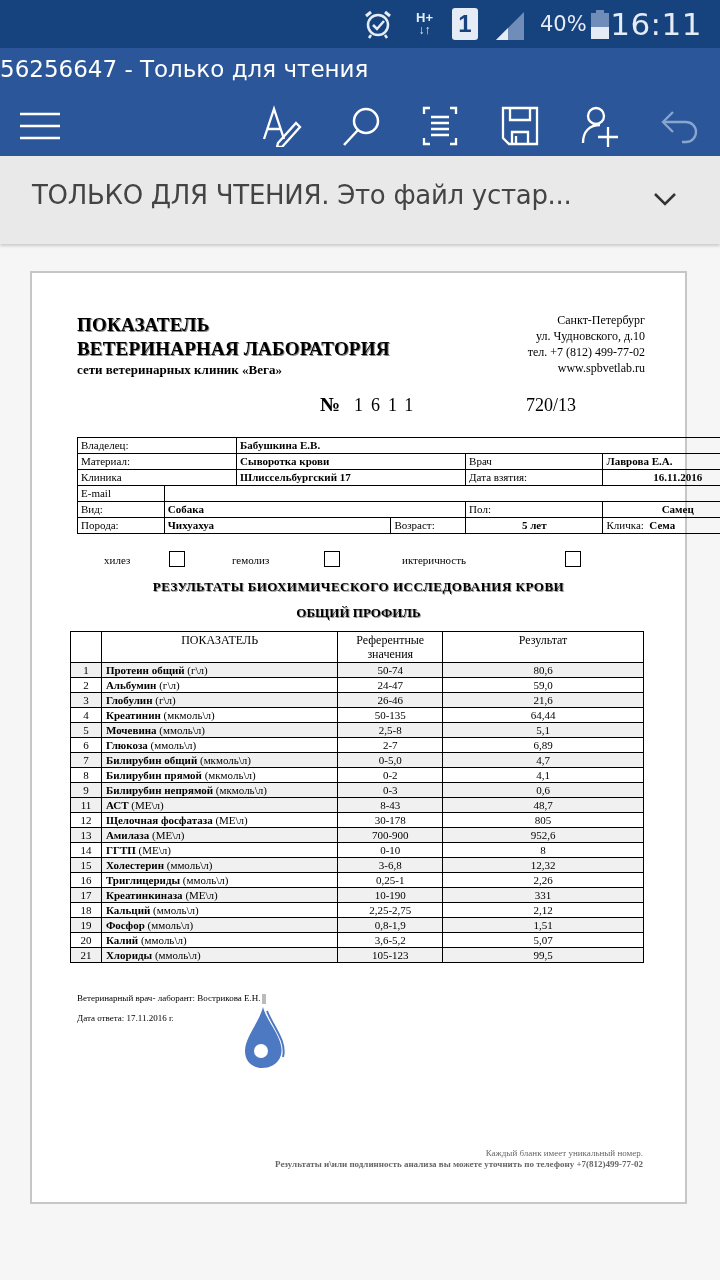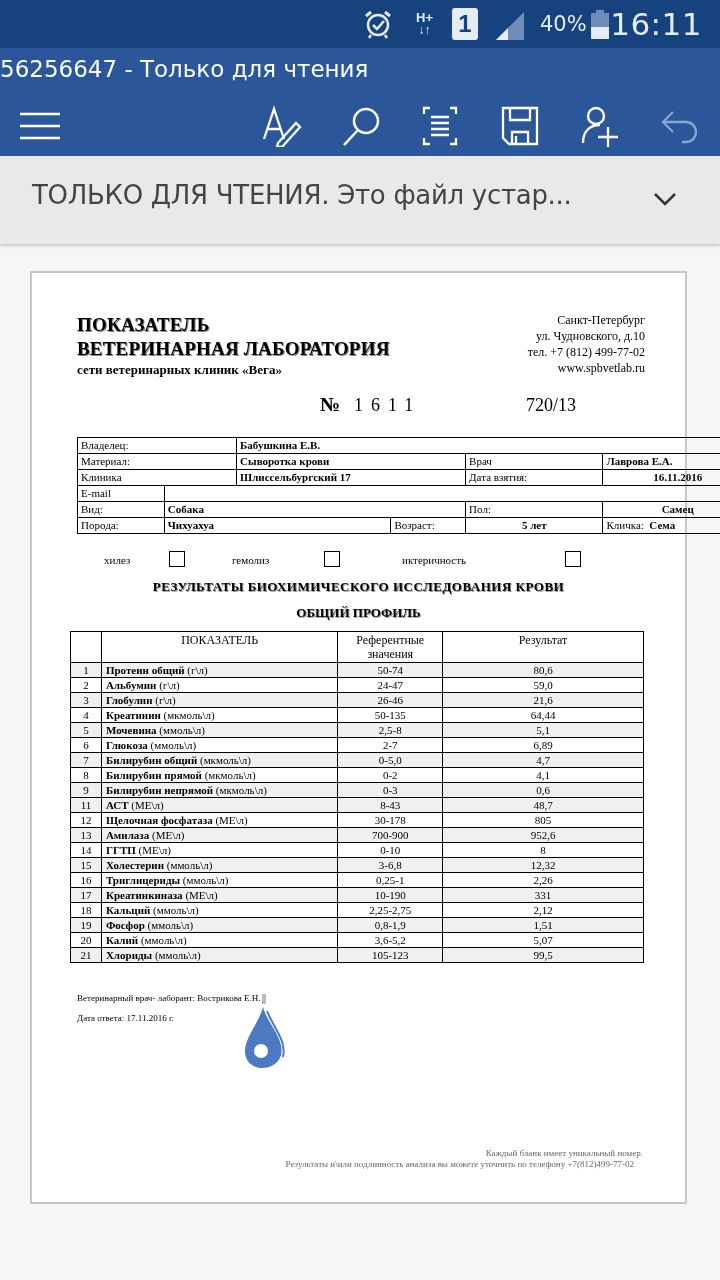--- a/index.html
+++ b/index.html
@@ -49,21 +49,21 @@
   .results tr.alt td { background:#f0f0f0; }
   .results td.n { text-align:center; width:22px; }
   .results td.ref, .results td.val { text-align:center; }
   .results .pname { font-weight:bold; }
 
   .lab { position:absolute; left:45px; top:720px; font-size:9px; }
   .lab-mark { display:inline-block; width:4px; height:10px; background:#bbb; vertical-align:middle; margin-left:1px; }
   .ans { position:absolute; left:45px; top:740px; font-size:9px; }
   .drop { position:absolute; left:205px; top:732px; width:50px; height:64px; }
   .foot1 { position:absolute; right:42px; top:875px; font-size:9px; color:#666; }
-  .foot2 { position:absolute; right:51px; top:886px; font-size:9px; color:#666; }
+  .foot2 { position:absolute; right:42px; top:886px; font-size:9px; color:#666;font-weight:bold; }
 </style>
 </head>
 <body>
 
 <div class="statusbar">
   <span class="sb-item" style="left:362px">
     <svg width="32" height="32" viewBox="0 0 32 32">
         <circle cx="16" cy="17" r="10" fill="none" stroke="#e6ecf5" stroke-width="2.5"></circle>
         <path d="M11 17 l4 4 l7 -8" fill="none" stroke="#e6ecf5" stroke-width="2.5"></path>
         <path d="M4 8 l5 -4 M28 8 l-5 -4" stroke="#e6ecf5" stroke-width="3"></path>

